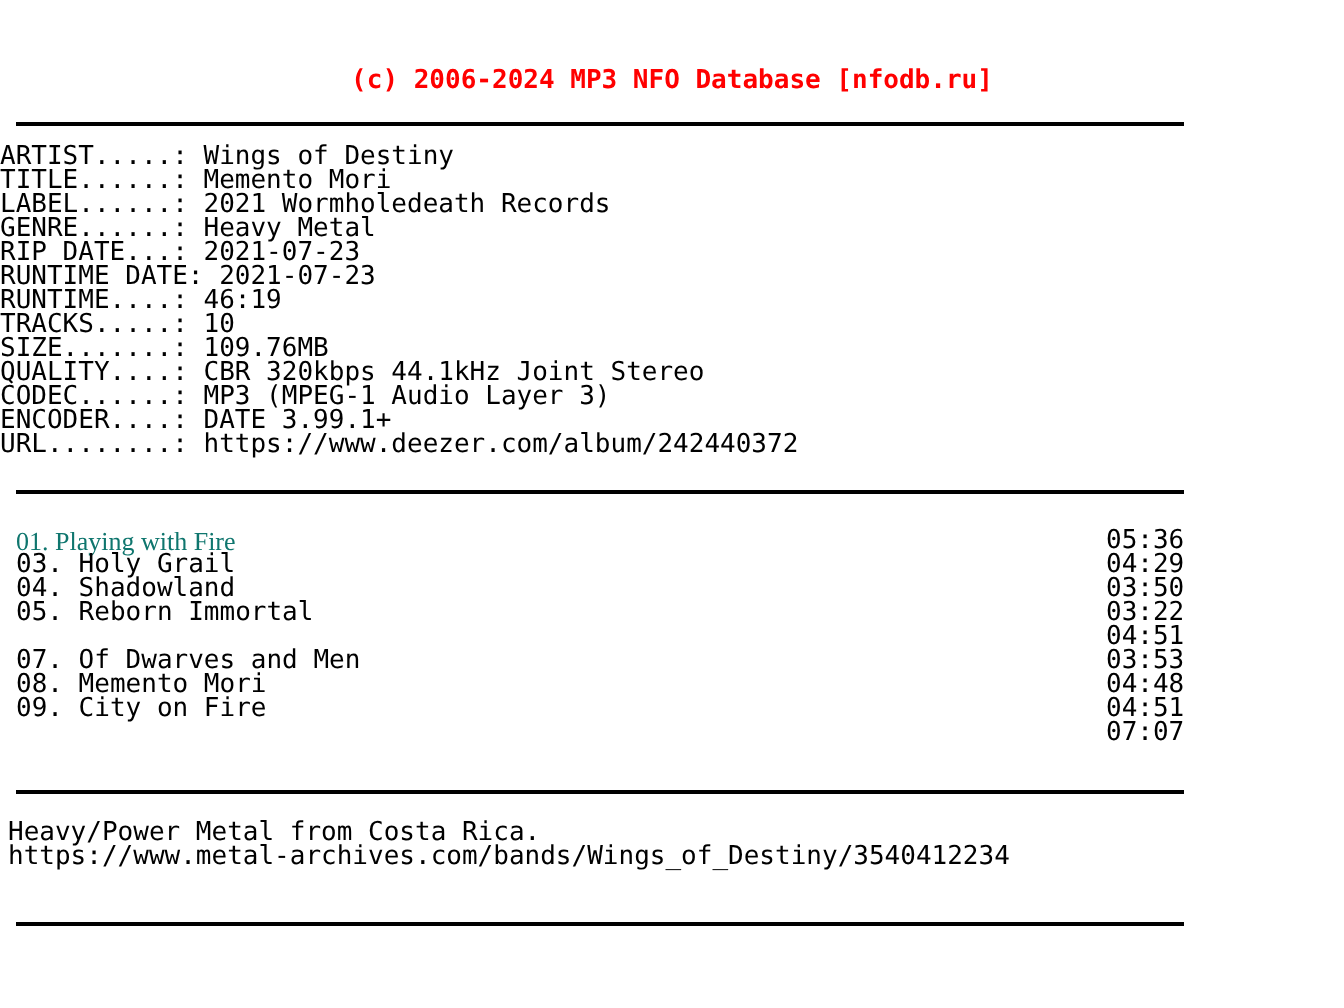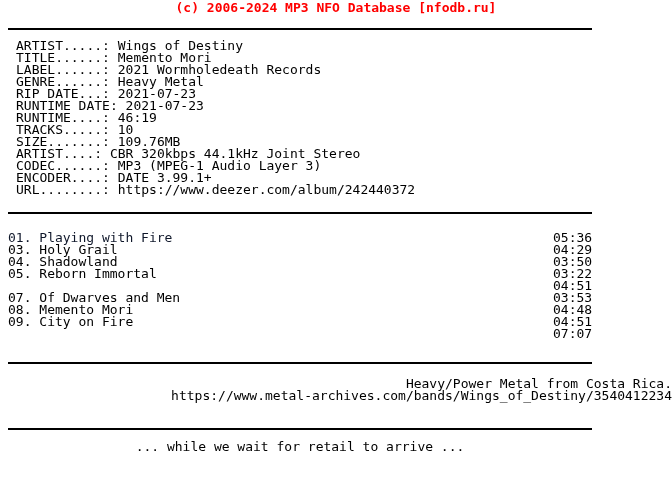--- a/index.html
+++ b/index.html
@@ -30,20 +30,21 @@
     padding-top: 1px;
     text-align: center;
   }
   .header-line {
     line-height: 13px;
     white-space: pre;
   }
   .header-title {
     color: #ff0000;
     font-weight: bold;
+    margin-top: 33px;
   }
   .header-subtitle {
     color: #000000;
   }
 
   
   .rule {
     height: 0;
     border: 0;
     border-top: 2px solid #000000;
@@ -53,21 +54,21 @@
   
   .spacer-10 { height: 10px; }
   .spacer-14 { height: 14px; }
   .spacer-16 { height: 16px; }
   .spacer-18 { height: 18px; }
   .spacer-22 { height: 22px; }
   .spacer-26 { height: 26px; }
 
   
   .meta {
-    padding-left: 16px;
+    padding-left: 0;
   }
   .meta-row {
     white-space: pre;
     line-height: 12px;
     height: 12px;
   }
   .meta-label { color: #000000; }
   .meta-value { color: #000000; }
 
   
@@ -75,32 +76,31 @@
     padding-left: 8px;
     position: relative;
   }
   .track-row {
     white-space: pre;
     line-height: 12px;
     height: 12px;
     position: relative;
   }
   .track-main { color: #000000; }
-  .track-main.highlight { color: #0f172a; }
+  .track-main.highlight { color: #0f766e; font-family: Liberation Serif, serif; }
   .track-time {
     position: absolute;
     left: 545px;
     top: 0;
     color: #000000;
   }
 
   
   .notes {
     padding-left: 4px;
-    text-align: right;
   }
   .notes-line {
     white-space: pre;
     line-height: 12px;
     height: 12px;
     color: #000000;
   }
 
   
   .footer {
@@ -129,21 +129,21 @@
   <div class="meta" id="metadata-list">
       <div class="meta-row"><span class="meta-label">ARTIST.....:</span> <span class="meta-value">Wings of Destiny</span></div>
       <div class="meta-row"><span class="meta-label">TITLE......:</span> <span class="meta-value">Memento Mori</span></div>
       <div class="meta-row"><span class="meta-label">LABEL......:</span> <span class="meta-value">2021 Wormholedeath Records</span></div>
       <div class="meta-row"><span class="meta-label">GENRE......:</span> <span class="meta-value">Heavy Metal</span></div>
       <div class="meta-row"><span class="meta-label">RIP DATE...:</span> <span class="meta-value">2021-07-23</span></div>
       <div class="meta-row"><span class="meta-label">RUNTIME DATE:</span> <span class="meta-value">2021-07-23</span></div>
       <div class="meta-row"><span class="meta-label">RUNTIME....:</span> <span class="meta-value">46:19</span></div>
       <div class="meta-row"><span class="meta-label">TRACKS.....:</span> <span class="meta-value">10</span></div>
       <div class="meta-row"><span class="meta-label">SIZE.......:</span> <span class="meta-value">109.76MB</span></div>
-      <div class="meta-row"><span class="meta-label">ARTIST....:</span> <span class="meta-value">CBR 320kbps 44.1kHz Joint Stereo</span></div>
+      <div class="meta-row"><span class="meta-label">QUALITY....:</span> <span class="meta-value">CBR 320kbps 44.1kHz Joint Stereo</span></div>
       <div class="meta-row"><span class="meta-label">CODEC......:</span> <span class="meta-value">MP3 (MPEG-1 Audio Layer 3)</span></div>
       <div class="meta-row"><span class="meta-label">ENCODER....:</span> <span class="meta-value">DATE 3.99.1+</span></div>
       <div class="meta-row"><span class="meta-label">URL........:</span> <span class="meta-value">https://www.deezer.com/album/242440372</span></div>
     </div>
 
   <div class="spacer-16"></div>
   <hr class="rule">
 
   <div class="spacer-18"></div>
   <div class="tracks" id="tracklist">
@@ -164,17 +164,14 @@
   <div class="spacer-14"></div>
   <div class="notes" id="notes-list">
       <div class="notes-line">Heavy/Power Metal from Costa Rica.</div>
       <div class="notes-line">https://www.metal-archives.com/bands/Wings_of_Destiny/3540412234</div>
     </div>
 
   <div class="spacer-26"></div>
   <hr class="rule">
 
   <div class="spacer-10"></div>
-  <div class="footer">
-    <div class="footer-line">... while we wait for retail to arrive ...</div>
-  </div>
 
 </div>
 
 </body></html>

